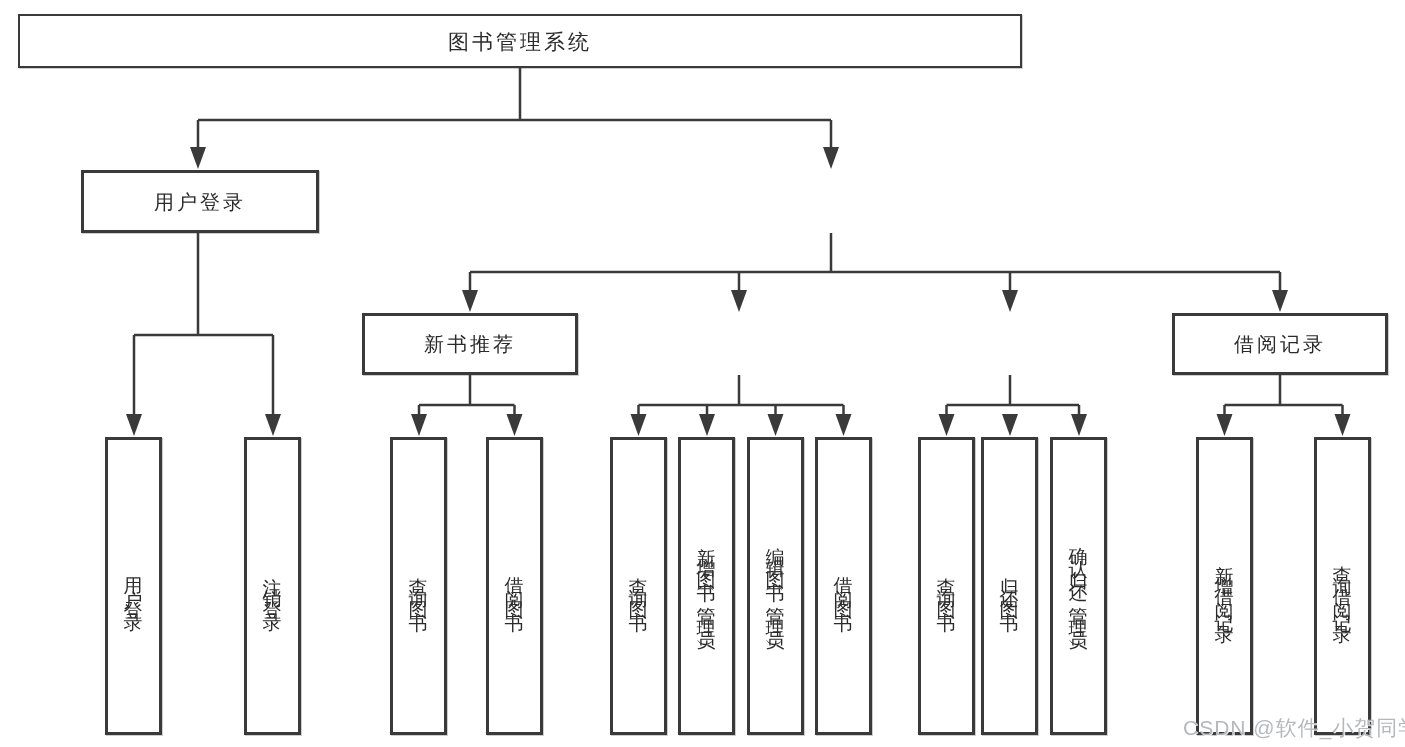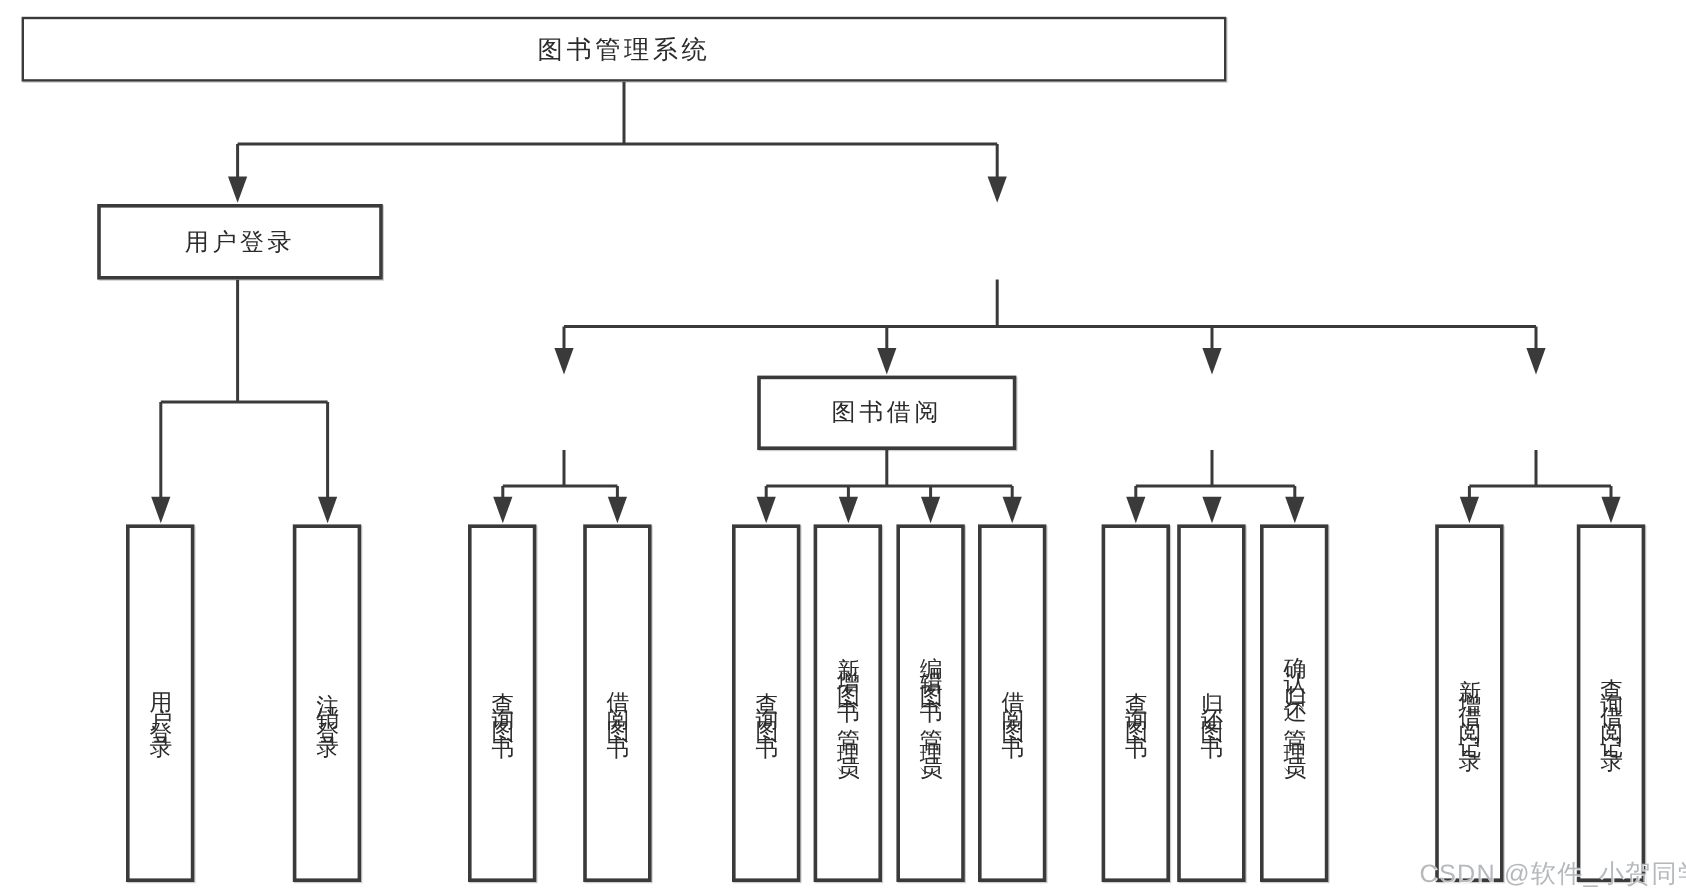--- a/index.html
+++ b/index.html
@@ -90,22 +90,25 @@
   </svg>
 
   <div class="node root" style="left:18px;top:14px;width:1004px;height:54px">
     <span class="lbl">图书管理系统</span>
   </div>
 
   <div class="node" style="left:81px;top:170px;width:238px;height:63px">
     <span class="lbl">用户登录</span>
   </div>
 
-  <div class="node" style="left:631px;top:313px;width:216px;height:62px">
-    <span class="lbl">图书借阅</span>
+  <div class="node" style="left:362px;top:313px;width:216px;height:62px">
+    <span class="lbl">新书推荐</span>
+  </div>
+  <div class="node" style="left:1172px;top:313px;width:216px;height:62px">
+    <span class="lbl">借阅记录</span>
   </div>
 
   <div class="node leaf" style="left:105px;top:437px;width:57px;height:298px">
     <span class="lbl">用户登录</span>
   </div>
   <div class="node leaf" style="left:244px;top:437px;width:57px;height:298px">
     <span class="lbl">注销登录</span>
   </div>
 
   <div class="node leaf" style="left:390px;top:437px;width:57px;height:298px">

